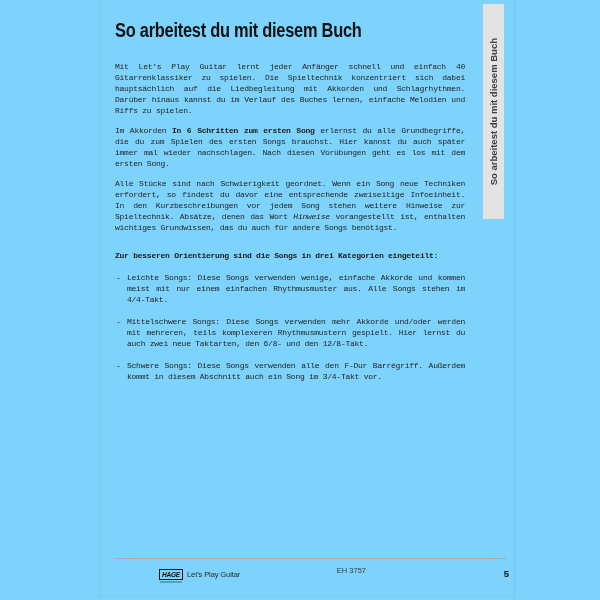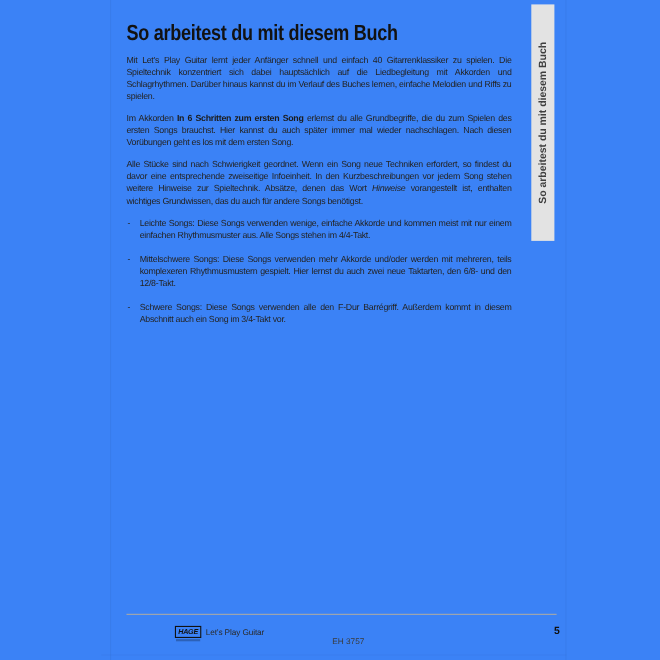--- a/index.html
+++ b/index.html
@@ -1,31 +1,31 @@
 <!DOCTYPE html>
 <html><head>
 <meta charset="utf-8">
 <style>
   html,body{margin:0;padding:0;background:#ffffff;}
   .canvas{
-    position:relative;width:600px;height:600px;background:#3b82f6;
+    position:relative;width:600px;height:600px;background:#7dd3fc;
     overflow:hidden;font-family:"Liberation Sans",sans-serif;color:#222;
   }
   .page-edge{position:absolute;background:rgba(0,0,0,0.045);}
   .edge-left{left:100px;top:0;width:1px;height:600px;}
   .edge-right{left:514px;top:0;width:1px;height:600px;}
   .edge-bottom{left:92px;top:595px;width:423px;height:1px;background:rgba(0,0,0,0.03);}
 
   .title{
     position:absolute;left:115px;top:19px;width:420px;
     font-size:20px;font-weight:bold;color:#121212;letter-spacing:-0.3px;
     transform:scaleX(0.82);transform-origin:left top;white-space:nowrap;
   }
 
-  .textblock{position:absolute;left:115px;top:49px;width:350px;}
+  .textblock{position:absolute;left:115px;top:61px;width:350px;font-family:Liberation Mono, monospace;}
   .para{
     font-size:8px;line-height:11px;letter-spacing:-0.25px;
     text-align:justify;color:#242424;margin:0 0 9px 0;
   }
   .para b{font-weight:bold;color:#1b1b1b;}
   .para i{font-style:italic;}
   .heading{
     font-size:8px;line-height:11px;letter-spacing:-0.25px;font-weight:bold;
     color:#1b1b1b;margin:17px 0 11px 0;
   }
@@ -44,21 +44,21 @@
 
   .footer-divider{position:absolute;left:115px;top:558px;width:391px;height:1px;background:#a8a8a8;}
   .footer{position:absolute;left:0;top:566px;width:600px;height:24px;font-size:7.5px;color:#2a2a2a;margin-left:44px;}
   .logo-box{
     position:absolute;left:115px;top:3px;width:22px;height:9px;
     border:1px solid #111;display:flex;align-items:center;justify-content:center;
     font-style:italic;font-weight:bold;font-size:6.5px;letter-spacing:-0.2px;color:#111;
   }
   .logo-sub{position:absolute;left:116px;top:15px;width:22px;height:2px;background:rgba(0,0,0,0.25);}
   .series{position:absolute;left:143px;top:4px;letter-spacing:-0.1px;}
-  .catalog{position:absolute;left:258px;top:12px;width:64px;text-align:left;color:#3a3a3a;}
+  .catalog{position:absolute;left:258px;top:0;width:64px;text-align:right;color:#3a3a3a;}
   .page-num{position:absolute;left:435px;top:2px;width:30px;text-align:right;font-size:9.5px;font-weight:bold;color:#111;}
 </style>
 </head>
 <body>
 
 <div class="canvas">
 
   <div class="page-edge edge-left"></div>
   <div class="page-edge edge-right"></div>
   <div class="page-edge edge-bottom"></div>
@@ -69,20 +69,21 @@
     <p class="para">
       <span>Mit Let’s Play Guitar lernt jeder Anfänger schnell und einfach 40 Gitarrenklassiker zu spielen. Die Spieltechnik konzentriert sich dabei hauptsächlich auf die Liedbegleitung mit Akkorden und Schlagrhythmen. Darüber hinaus kannst du im Verlauf des Buches lernen, einfache Melodien und Riffs zu spielen.</span>
     </p>
     <p class="para">
       <span>Im Akkorden </span><b>In 6 Schritten zum ersten Song</b><span> erlernst du alle Grundbegriffe, die du zum Spielen des ersten Songs brauchst. Hier kannst du auch später immer mal wieder nachschlagen. Nach diesen Vorübungen geht es los mit dem ersten Song.</span>
     </p>
     <p class="para">
       <span>Alle Stücke sind nach Schwierigkeit geordnet. Wenn ein Song neue Techniken erfordert, so findest du davor eine entsprechende zweiseitige Infoeinheit. In den Kurzbeschreibungen vor jedem Song stehen weitere Hinweise zur Spieltechnik. Absätze, denen das Wort </span><i>Hinweise</i><span> vorangestellt ist, enthalten wichtiges Grundwissen, das du auch für andere Songs benötigst.</span>
     </p>
 
+    <p class="heading">Zur besseren Orientierung sind die Songs in drei Kategorien eingeteilt:</p>
 
     <div class="bullet">
       <span class="marker">-</span>
       <span class="btext">Leichte Songs: Diese Songs verwenden wenige, einfache Akkorde und kommen meist mit nur einem einfachen Rhythmusmuster aus. Alle Songs stehen im 4/4-Takt.</span>
     </div>
     <div class="bullet">
       <span class="marker">-</span>
       <span class="btext">Mittelschwere Songs: Diese Songs verwenden mehr Akkorde und/oder werden mit mehreren, teils komplexeren Rhythmusmustern gespielt. Hier lernst du auch zwei neue Taktarten, den 6/8- und den 12/8-Takt.</span>
     </div>
     <div class="bullet">

